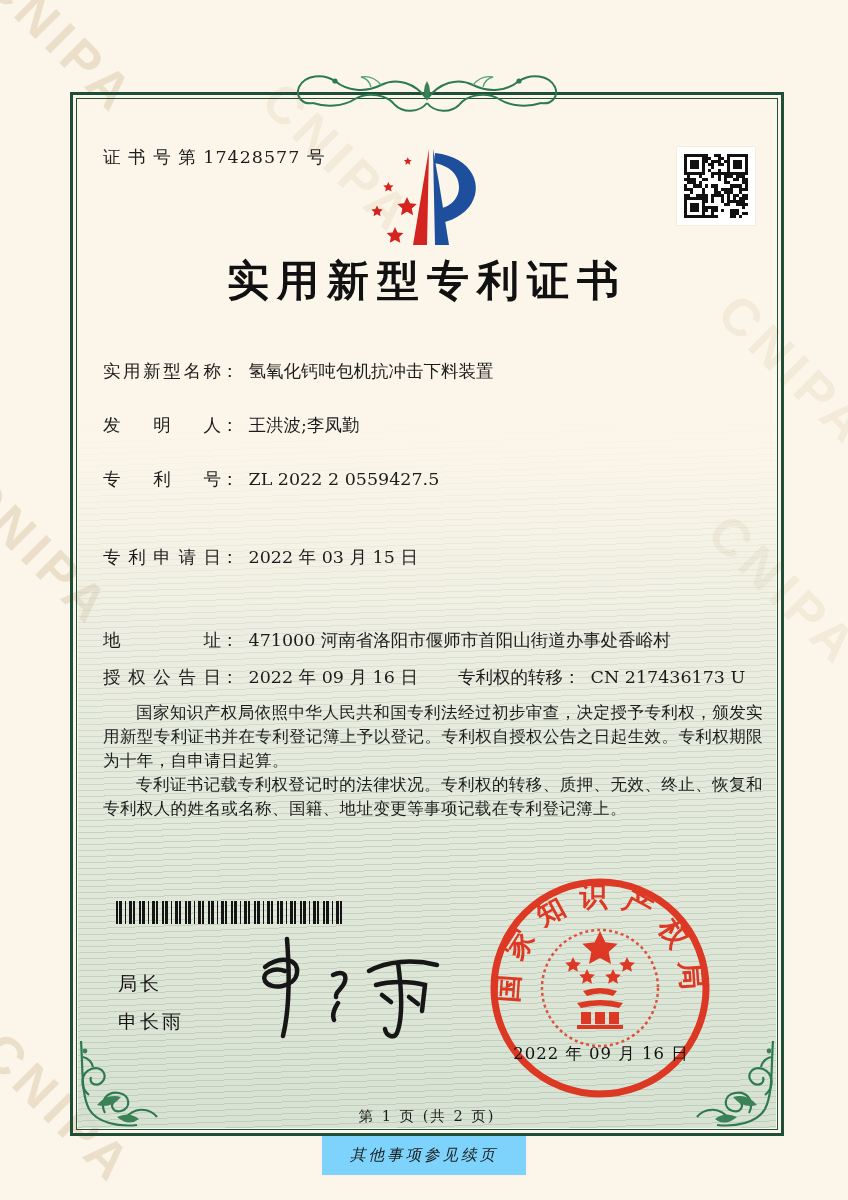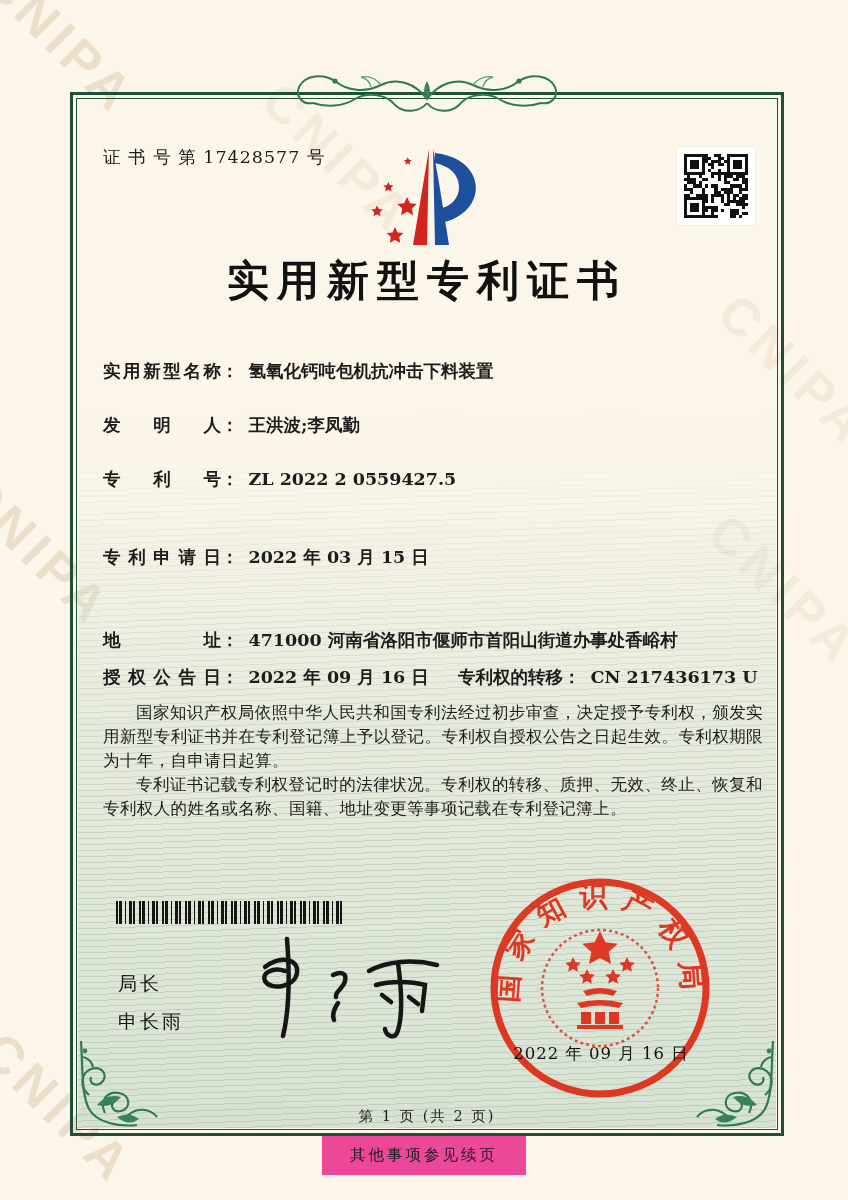--- a/index.html
+++ b/index.html
@@ -27,21 +27,21 @@
   .corner.bl{left:2px;bottom:2px;}
   .corner.br{right:2px;bottom:2px;transform:scaleX(-1);}
   
   .cert-no{position:absolute;left:30px;top:50px;font-size:17.5px;letter-spacing:1px;}
   .logo{position:absolute;left:288px;top:48px;}
   .qr{position:absolute;left:604px;top:52px;width:64px;height:64px;background:#fff;
       padding:7px;box-shadow:0 0 0 1px rgba(0,0,0,.03);}
   .title{position:absolute;left:0;top:158px;width:100%;text-align:center;
          font-size:42px;font-weight:700;letter-spacing:8px;color:#111;}
   
-  .frow{position:absolute;left:30px;font-size:17.5px;white-space:nowrap;font-weight:bold;}
+  .frow{position:absolute;left:30px;font-size:17.5px;white-space:nowrap;}
   .jlabel{display:inline-block;width:118px;text-align:justify;text-align-last:justify;vertical-align:bottom;}
   .colon{margin-right:10px;}
   .grant2{position:absolute;left:355px;top:0;white-space:nowrap;}
   
   .body-text{position:absolute;left:30px;top:606px;width:660px;font-size:16.5px;
              line-height:24px;text-align:justify;letter-spacing:.4px;}
   .body-text p{margin:0;text-indent:2em;}
   
   .barcode{position:absolute;left:43px;top:806px;width:226px;height:23px;
      background:repeating-linear-gradient(90deg,#141414 0 2px,transparent 2px 3px,
@@ -51,22 +51,22 @@
             font-size:19px;letter-spacing:3px;color:#141414;}
   .dir-title{top:876px;}
   .dir-name{top:914px;}
   .signature{position:absolute;left:168px;top:838px;}
   .seal{position:absolute;left:412px;top:778px;mix-blend-mode:multiply;opacity:.93;}
   .seal-date{position:absolute;left:438px;top:948px;width:180px;text-align:center;
              font-size:16.5px;letter-spacing:1px;color:#111;z-index:4;}
   .page-no{position:absolute;left:0;top:1012px;width:100%;text-align:center;font-size:14.5px;letter-spacing:2px;}
   
   .cont-note{position:absolute;left:50%;top:1136px;transform:translateX(-50%);
-             background:#ec4899;padding:9px 28px;font-size:15.5px;letter-spacing:3px;z-index:2;
-             box-shadow:0 0 2px rgba(0,0,0,.04);}
+             background:#7dd3fc;padding:9px 28px;font-size:15.5px;letter-spacing:3px;z-index:2;
+             box-shadow:0 0 2px rgba(0,0,0,.04);font-style:italic;}
 </style>
 </head>
 <body>
 
 <div class="page">
 
   <div class="wm" style="left:-34px;top:8px;">CNIPA</div>
   <div class="wm f" style="left:244px;top:128px;">CNIPA</div>
   <div class="wm f" style="left:700px;top:340px;">CNIPA</div>
   <div class="wm" style="left:-58px;top:520px;">CNIPA</div>

